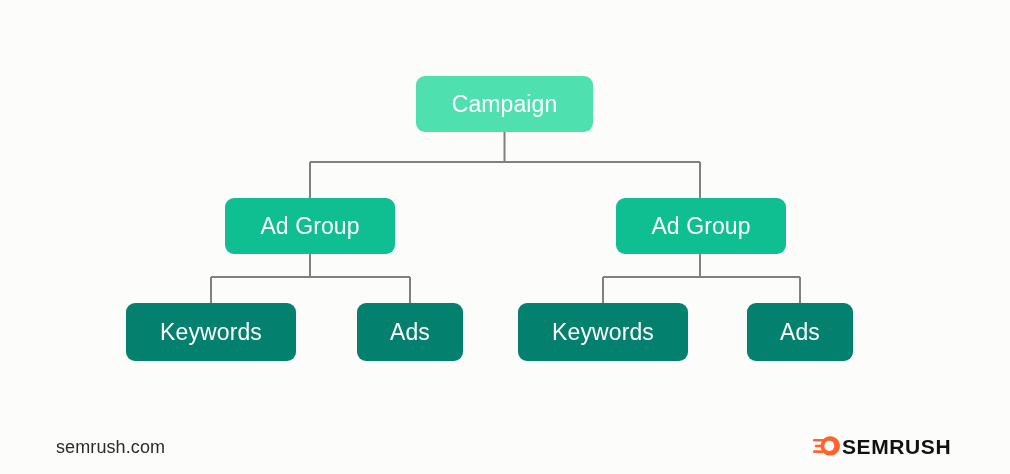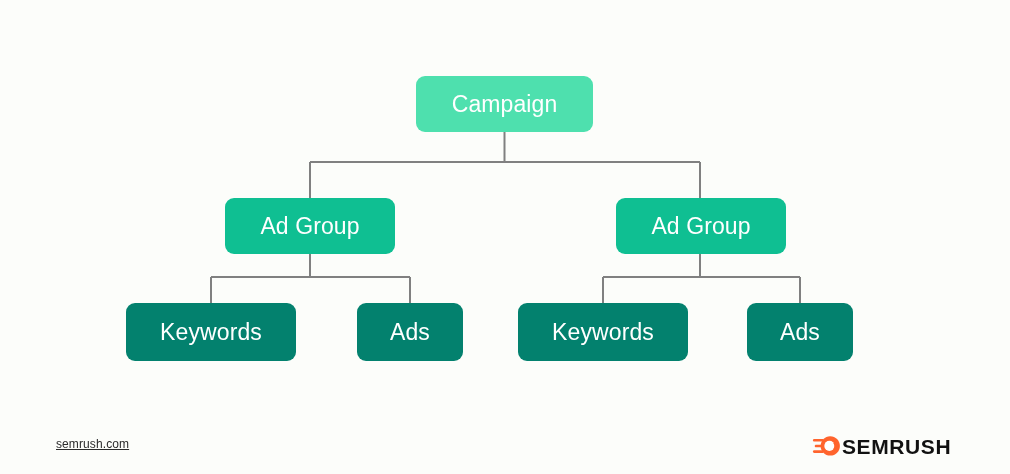--- a/index.html
+++ b/index.html
@@ -104,24 +104,23 @@
     height: 58px;
     background: #03816e;
     font-size: 23px;
   }
 
   
   .footer-url {
     position: absolute;
     left: 56px;
     top: 437px;
-    font-size: 12px;
+    font-size: 18px;
     color: #2b2b2b;
     letter-spacing: 0.1px;
-    text-decoration: underline;
   }
   .brand-logo {
     position: absolute;
     left: 812px;
     top: 432px;
     display: flex;
     align-items: center;
     height: 28px;
   }
   .brand-mark {

